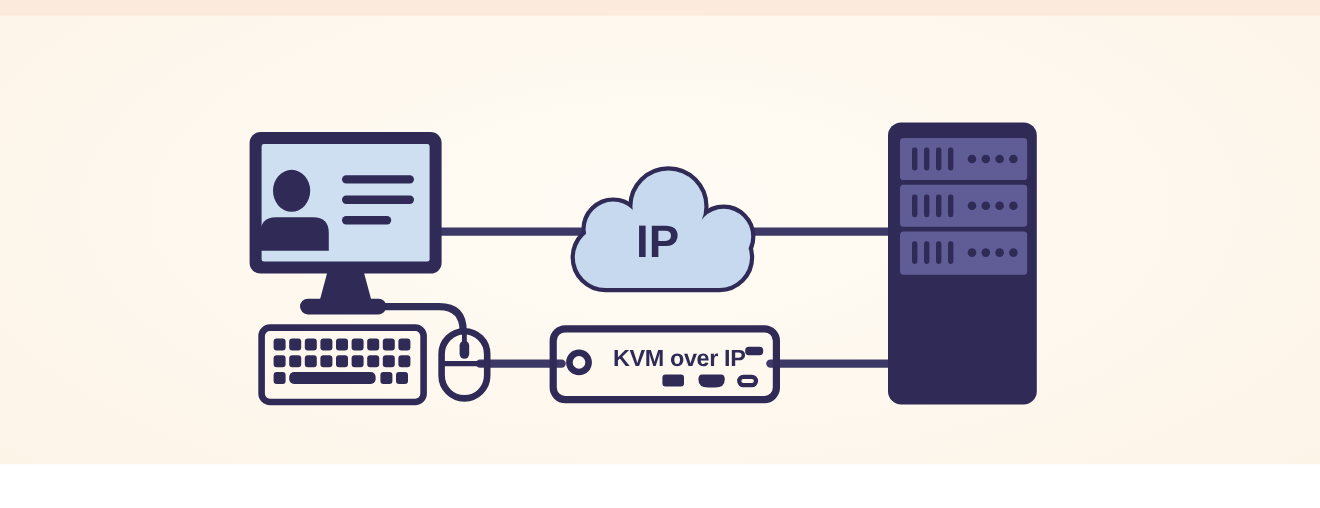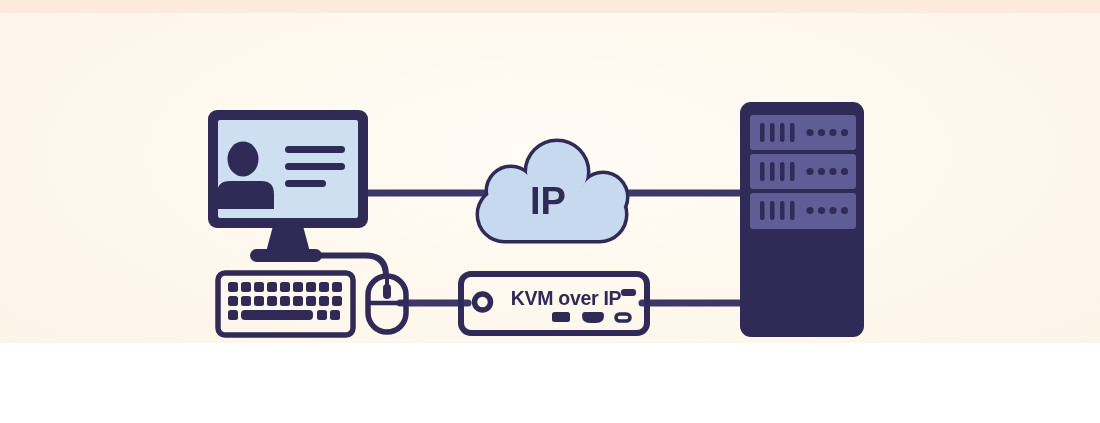--- a/index.html
+++ b/index.html
@@ -3,21 +3,21 @@
 <meta charset="utf-8">
 <style>
   html, body {
     margin: 0;
     padding: 0;
     font-family: "Liberation Sans", sans-serif;
   }
   .stage {
     position: relative;
     width: 1100px;
-    height: 343px;
+    height: 387px;
     overflow: hidden;
     background: radial-gradient(120% 150% at 50% 45%, #fffcf5 0%, #fdf4e8 55%, #fceede 100%);
   }
   svg { display: block; }
   .wire { stroke: #3d3966; stroke-width: 7; fill: none; stroke-linecap: round; }
   .cable { stroke: #312d59; stroke-width: 6; fill: none; stroke-linecap: round; }
   .dark { fill: #2f2b56; }
   .purple { fill: #605d96; }
   .purple-lt { fill: #716da3; }
   .screen { fill: #cfdff2; }

